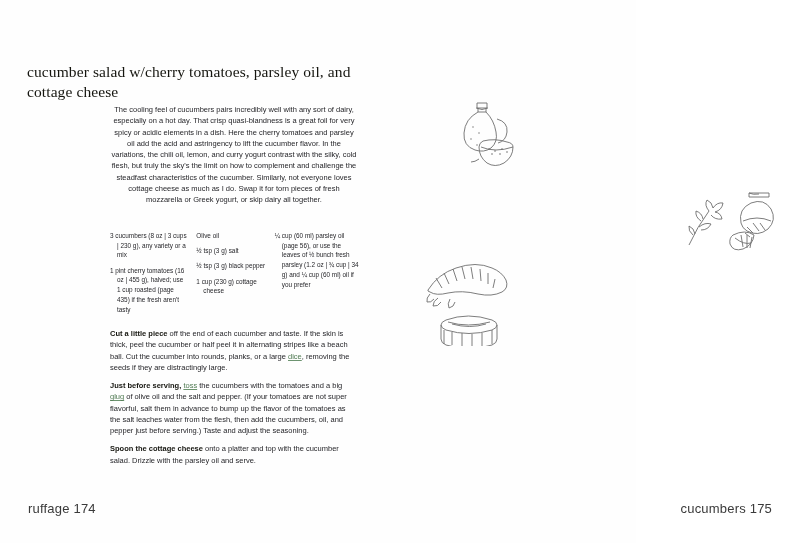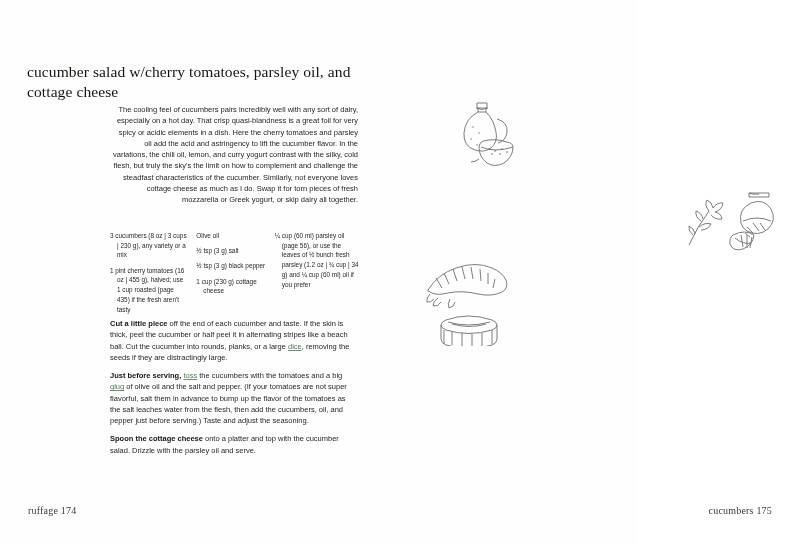--- a/index.html
+++ b/index.html
@@ -45,21 +45,21 @@
 
   
   .headnote {
     position: absolute;
     left: 110px;
     top: 104px;
     width: 248px;
     font-size: 7.5px;
     line-height: 1.5;
     color: #26262a;
-    text-align: right;
+    text-align: center;
   }
 
   
   .ing-grid-left {
     position: absolute;
     left: 110px;
     top: 231px;
     width: 250px;
     display: flex;
     gap: 9px;
@@ -68,21 +68,21 @@
   .ing-col.c1 { width: 78px; }
   .ing-col.c2 { width: 70px; }
   .ing-col.c3 { width: 86px; }
   .ing-item { margin-bottom: 5.5px; padding-left: 7px; text-indent: -7px; }
   .ing-item:last-child { margin-bottom: 0; }
 
   
   .steps-left {
     position: absolute;
     left: 110px;
-    top: 318px;
+    top: 328px;
     width: 248px;
     font-size: 7.5px;
     line-height: 1.5;
     color: #26262a;
   }
   .step { margin-bottom: 7px; }
   .step:last-child { margin-bottom: 16px; }
   .step b { font-weight: 700; color: #15150f; }
 
   
@@ -90,22 +90,22 @@
     color: #4f7a52;
     text-decoration: underline;
     text-decoration-color: #6d9470;
     text-underline-offset: 1px;
   }
 
   
   .footer {
     position: absolute;
     bottom: 27px;
-    font-family: Liberation Serif, serif;
-    font-size: 10px;
+    font-family: Liberation Sans, sans-serif;
+    font-size: 13px;
     color: #3a3a3a;
     letter-spacing: 0.2px;
   }
   .footer-left  { left: 28px; }
   .footer-right { right: 28px; }
 
   
   .illo { position: absolute; }
   .illo svg { display: block; }
   .illo-cruet    { left: 457px; top: 97px;  }

